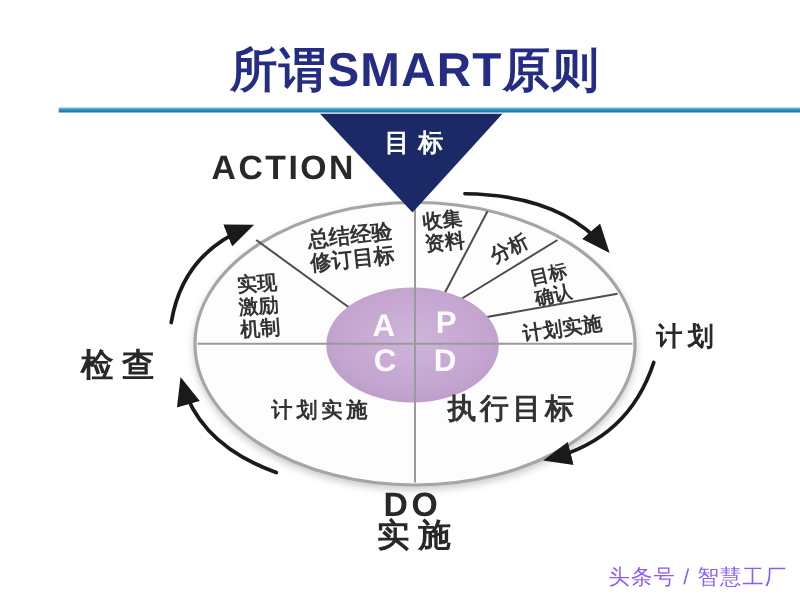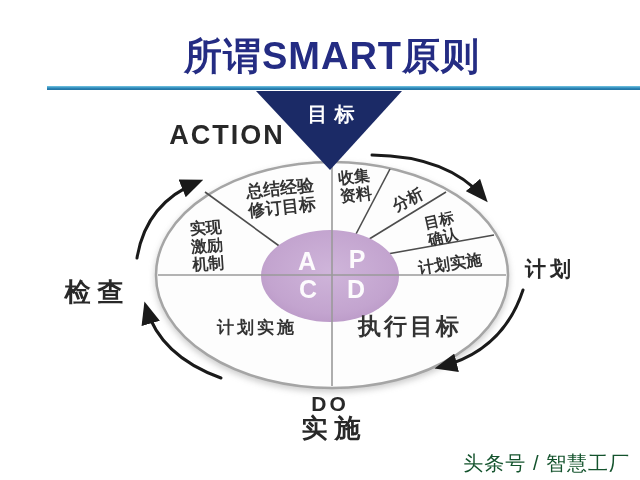--- a/index.html
+++ b/index.html
@@ -26,42 +26,42 @@
     font-size:20px;font-weight:bold;color:#ffffff;
     letter-spacing:7px;padding-left:7px;white-space:nowrap;
   }
   .stage{font-weight:bold;color:#282828;white-space:nowrap;text-align:right;}
   .action-en{left:227px;top:135px;font-size:27px;letter-spacing:2px;}
   .action-zh{left:228px;top:162px;font-size:25px;letter-spacing:9px;padding-left:9px;}
   .check-en{left:95px;top:267px;font-size:27px;letter-spacing:2px;}
   .check-zh{left:94px;top:292px;font-size:26px;letter-spacing:7px;padding-left:7px;}
   .plan-en{left:551px;top:245px;font-size:24px;letter-spacing:2px;}
   .plan-zh{left:548px;top:269px;font-size:21px;letter-spacing:4px;padding-left:4px;}
-  .do-en{left:330px;top:404px;font-size:21px;letter-spacing:3px;}
+  .do-en{left:330px;top:404px;font-size:27px;letter-spacing:3px;}
   .do-zh{left:331px;top:428px;font-size:26px;letter-spacing:7px;padding-left:7px;}
   .seg{
     font-weight:bold;color:#333333;text-align:center;
     white-space:pre-line;line-height:1.12;
   }
   .seg-summarize{left:281px;top:198px;font-size:17px;transform:translate(-50%,-50%) rotate(-6deg);}
   .seg-collect{left:355px;top:186px;font-size:16px;transform:translate(-50%,-50%) rotate(-6deg);}
   .seg-analyze{left:408px;top:200px;font-size:16px;transform:translate(-50%,-50%) rotate(-27deg);}
   .seg-confirm{left:441px;top:229px;font-size:15px;transform:translate(-50%,-50%) rotate(-13deg);}
   .seg-planimpl{left:450px;top:264px;font-size:16px;transform:translate(-50%,-50%) rotate(-8deg);}
   .seg-incentive{left:207px;top:246px;font-size:16px;transform:translate(-50%,-50%) rotate(-4deg);}
   .seg-checkres{left:257px;top:328px;font-size:17px;letter-spacing:3px;}
   .seg-execute{left:410px;top:327px;font-size:23px;letter-spacing:3px;}
   .pdca-letter{
     font-size:25px;font-weight:bold;color:rgba(255,255,255,0.95);
     text-align:center;white-space:nowrap;
   }
   .lA{left:307px;top:261px;} .lP{left:357px;top:259px;}
   .lC{left:308px;top:289px;} .lD{left:356px;top:289px;}
   .watermark{
-    right:10px;top:450px;font-size:20px;color:#14532d;
+    right:10px;top:450px;font-size:17px;color:#8b5cf6;
     white-space:nowrap;letter-spacing:1px;
   }
   .diagram-svg{left:0;top:0;}
   .big-ellipse{filter:drop-shadow(0px 3px 3px rgba(110,110,110,0.35));}
 </style>
 </head>
 <body>
 
 <div class="slide">
 

